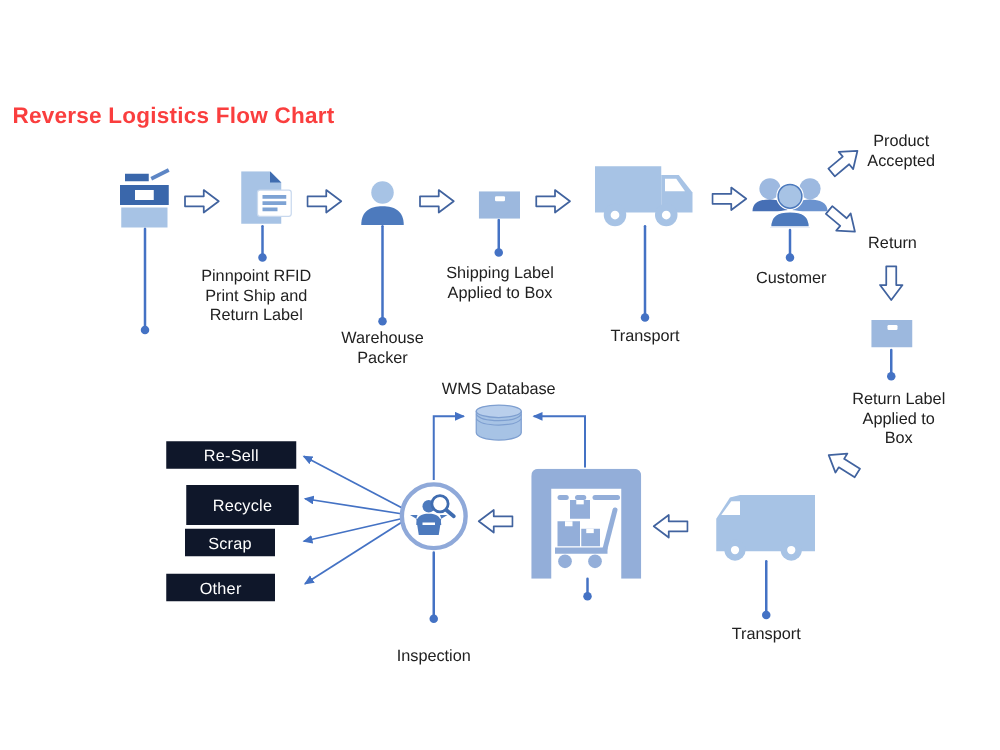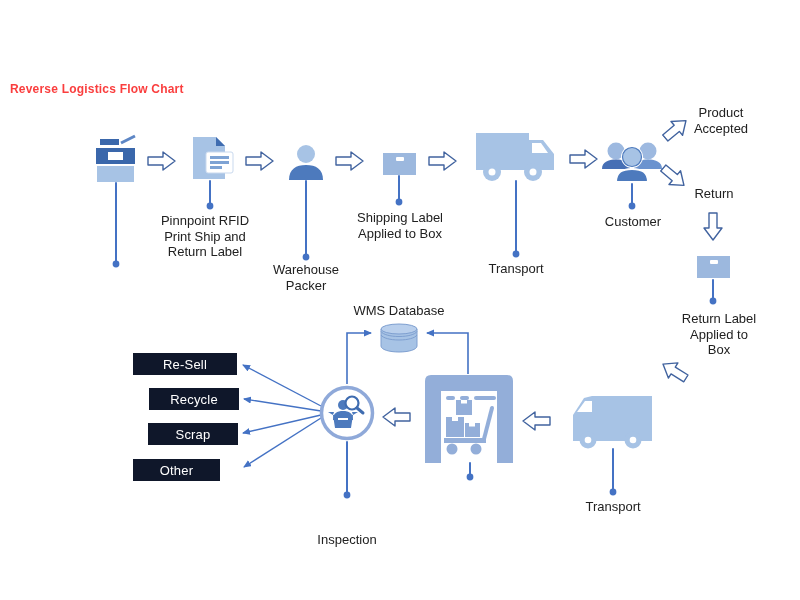--- a/index.html
+++ b/index.html
@@ -1,21 +1,21 @@
 <!DOCTYPE html>
 <html><head>
 <meta charset="utf-8">
 <style>
   html,body{margin:0;padding:0;background:#fff;}
   #canvas{
     position:relative;width:800px;height:600px;background:#ffffff;overflow:hidden;
     font-family:"Liberation Sans",sans-serif;color:#212121;
   }
   #title{
-    position:absolute;left:10px;top:82px;font-size:12px;font-weight:bold;
+    position:absolute;left:10px;top:82px;font-size:18px;font-weight:bold;
     color:#fa3e3e;letter-spacing:.2px;
   }
   .lbl{
     position:absolute;transform:translateX(-50%);text-align:center;
     font-size:13px;line-height:1.2;white-space:pre-line;color:#212121;
   }
   .icon{position:absolute;z-index:2;}
   .barrow{position:absolute;z-index:2;}
   #lines{position:absolute;left:0;top:0;z-index:1;pointer-events:none;}
   .category{
@@ -209,24 +209,24 @@
   <svg class="icon" style="left:379px;top:322px" width="40" height="31" viewBox="0 0 40 31">
     <path d="M2,7 V24 C2,27.5 10,30 20,30 C30,30 38,27.5 38,24 V7 Z" fill="#a7c3e5" stroke="#7e9fd0" stroke-width="1"></path>
     <ellipse cx="20" cy="7" rx="18" ry="5" fill="#b9cfec" stroke="#7e9fd0" stroke-width="1"></ellipse>
     <path d="M2,9.5 C4,12.5 11,14.5 20,14.5 C29,14.5 36,12.5 38,9.5" fill="none" stroke="#7e9fd0" stroke-width="1"></path>
     <path d="M2,13 C4,16 11,18 20,18 C29,18 36,16 38,13" fill="none" stroke="#7e9fd0" stroke-width="1"></path>
   </svg>
 
   <div class="category" style="left:133px;top:353px;width:104px;height:22px">
     <span>Re-Sell</span>
   </div>
-  <div class="category" style="left:149px;top:388px;width:90px;height:22px">
+  <div class="category" style="left:149px;top:388px;width:90px;height:32px">
     <span>Recycle</span>
   </div>
-  <div class="category" style="left:148px;top:423px;width:90px;height:22px">
+  <div class="category" style="left:148px;top:423px;width:72px;height:22px">
     <span>Scrap</span>
   </div>
   <div class="category" style="left:133px;top:459px;width:87px;height:22px">
     <span>Other</span>
   </div>
 
   <div class="lbl" style="left:205px;top:213px">Pinnpoint RFID
 Print Ship and
 Return Label</div>
   <div class="lbl" style="left:306px;top:262px">Warehouse
@@ -234,16 +234,16 @@
   <div class="lbl" style="left:400px;top:210px">Shipping Label
 Applied to Box</div>
   <div class="lbl" style="left:516px;top:261px">Transport</div>
   <div class="lbl" style="left:633px;top:214px">Customer</div>
   <div class="lbl" style="left:721px;top:105px">Product
 Accepted</div>
   <div class="lbl" style="left:714px;top:186px">Return</div>
   <div class="lbl" style="left:719px;top:311px">Return Label
 Applied to Box</div>
   <div class="lbl" style="left:613px;top:499px">Transport</div>
-  <div class="lbl" style="left:347px;top:532px">Inspection</div>
+  <div class="lbl" style="left:347px;top:517px">Inspection</div>
   <div class="lbl" style="left:399px;top:303px">WMS Database</div>
 
 </div>
 
 </body></html>

